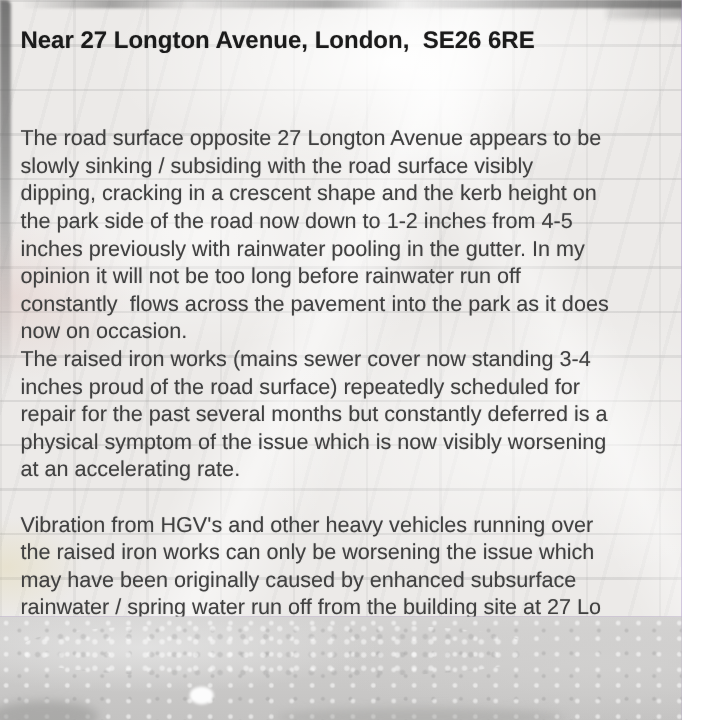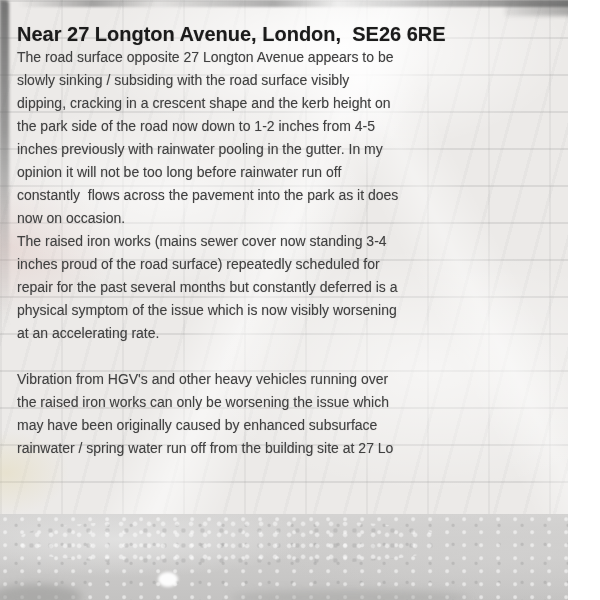--- a/index.html
+++ b/index.html
@@ -77,21 +77,22 @@
   }
   .caption-title {
     font-size: 20px;
     font-weight: bold;
     color: #1b1b1b;
     line-height: 24px;
     white-space: pre-wrap;
     text-shadow: 0 0 1px rgba(27,27,27,0.30);
   }
   .caption-body {
-    font-size: 14px;
+    margin-top: 58px;
+    font-size: 18px;
     line-height: 23px;
     color: #414141;
     white-space: pre-wrap;
     text-shadow: 0 0 1px rgba(65,65,65,0.30);
   }
 
   
   .gravel {
     position: absolute;
     left: 0; bottom: 0;

